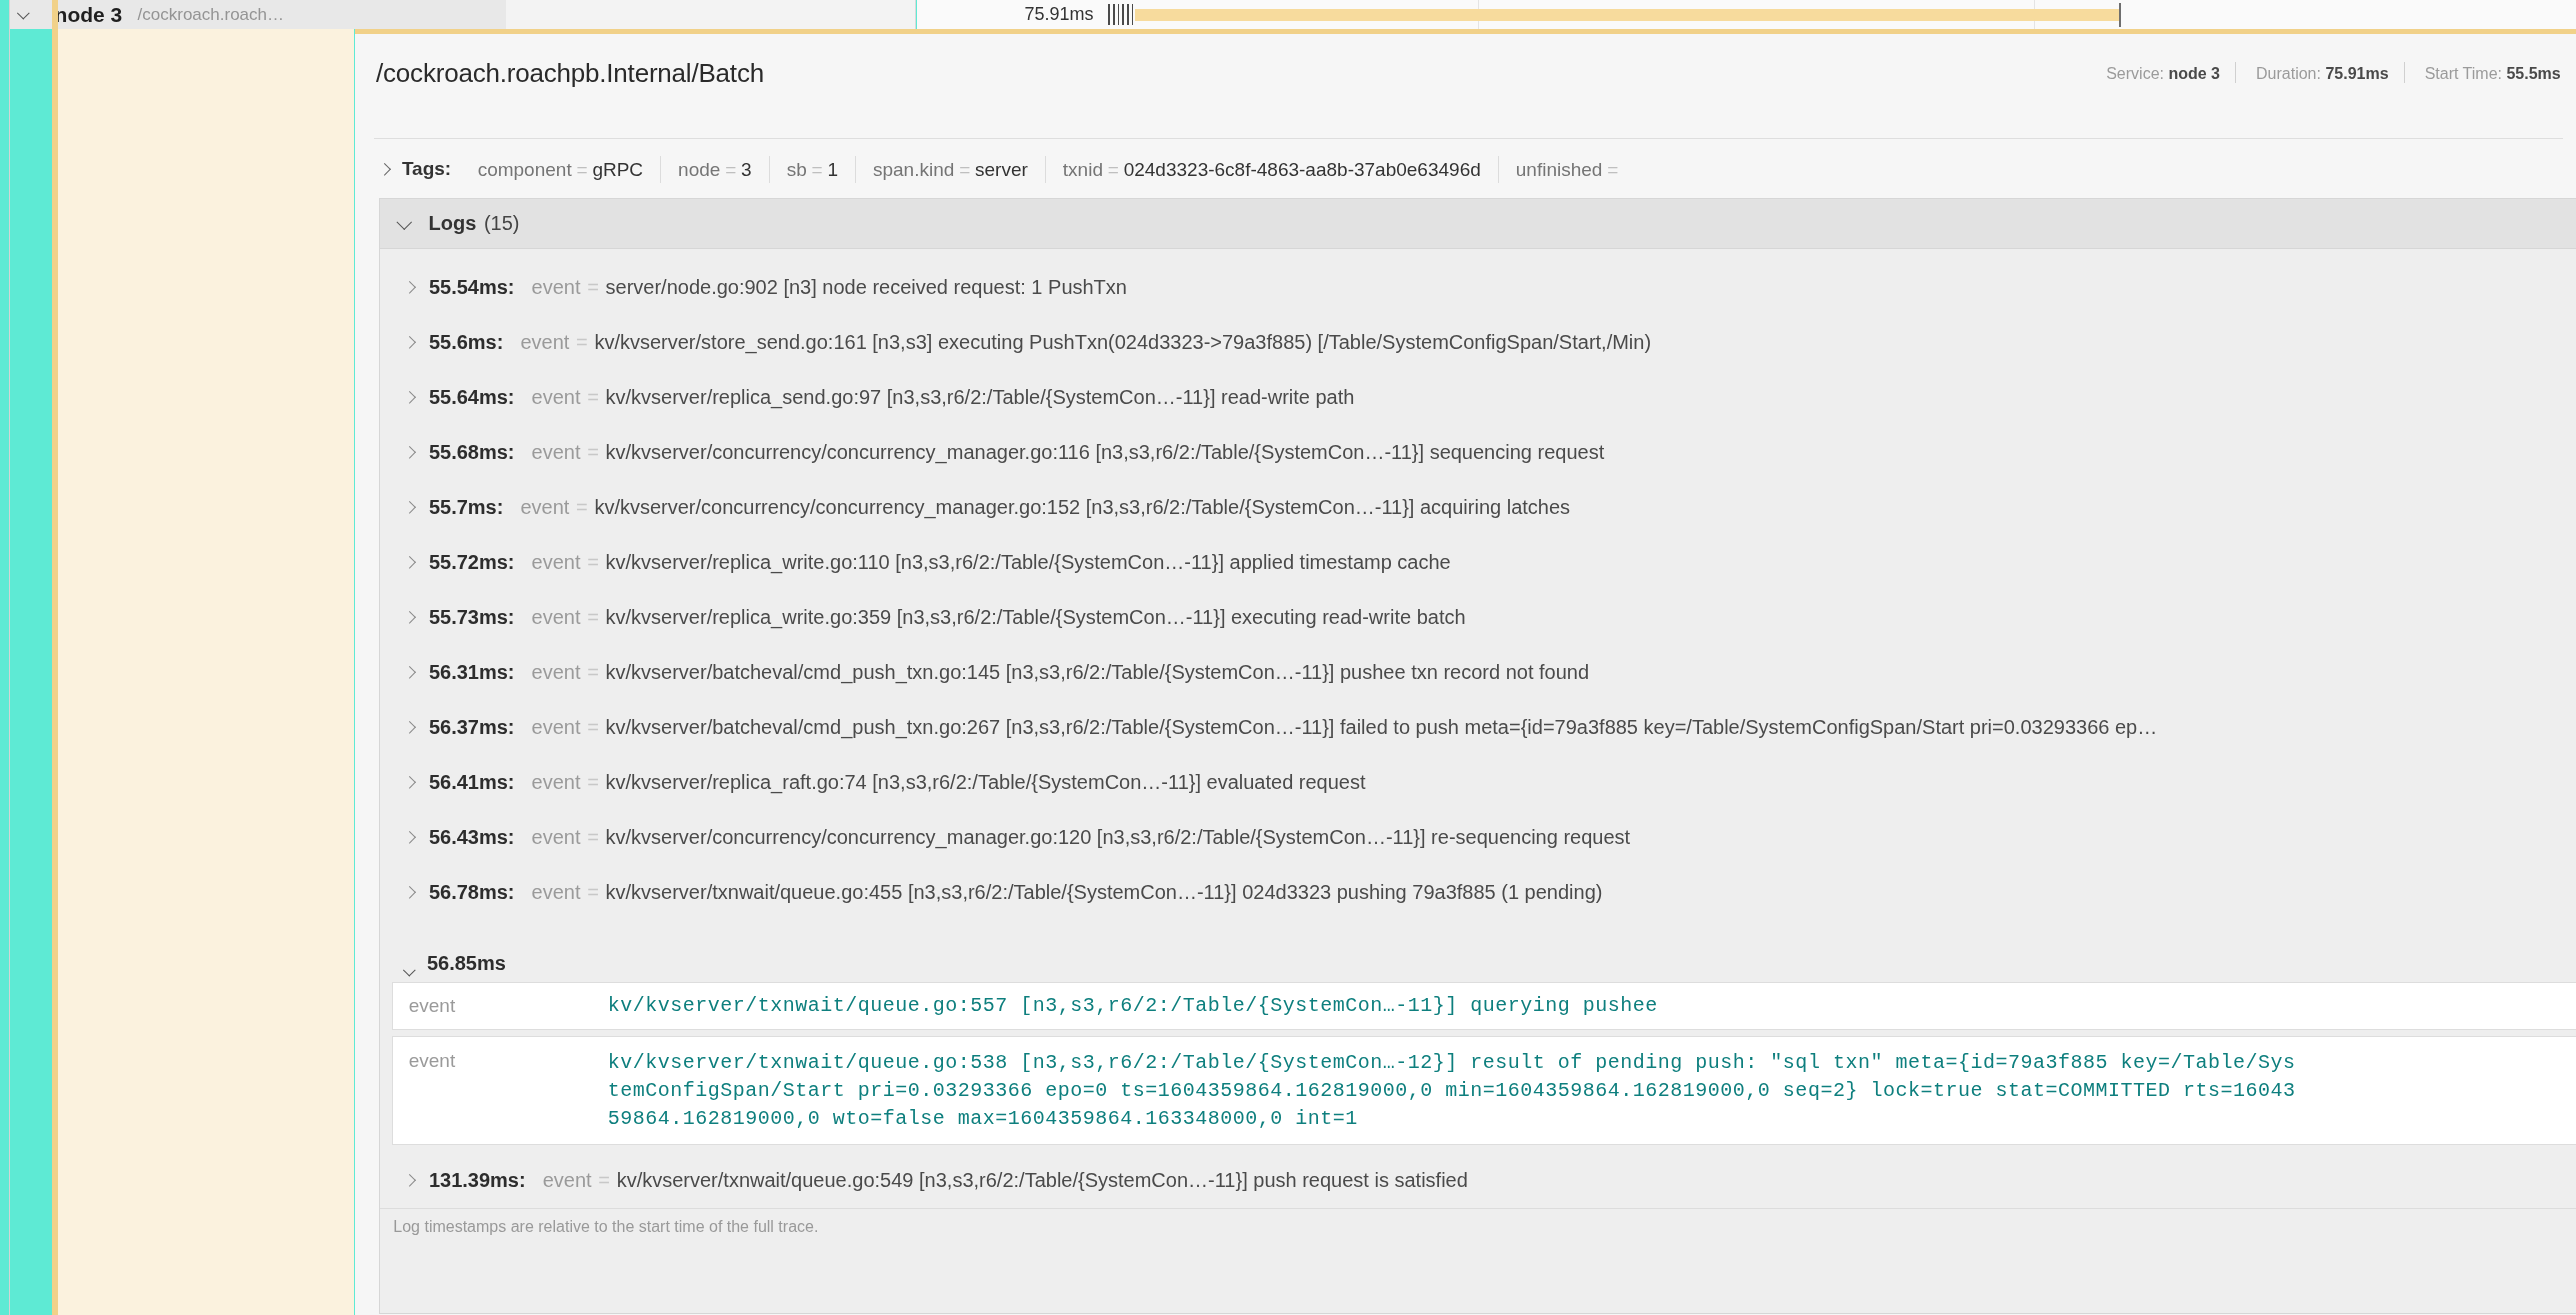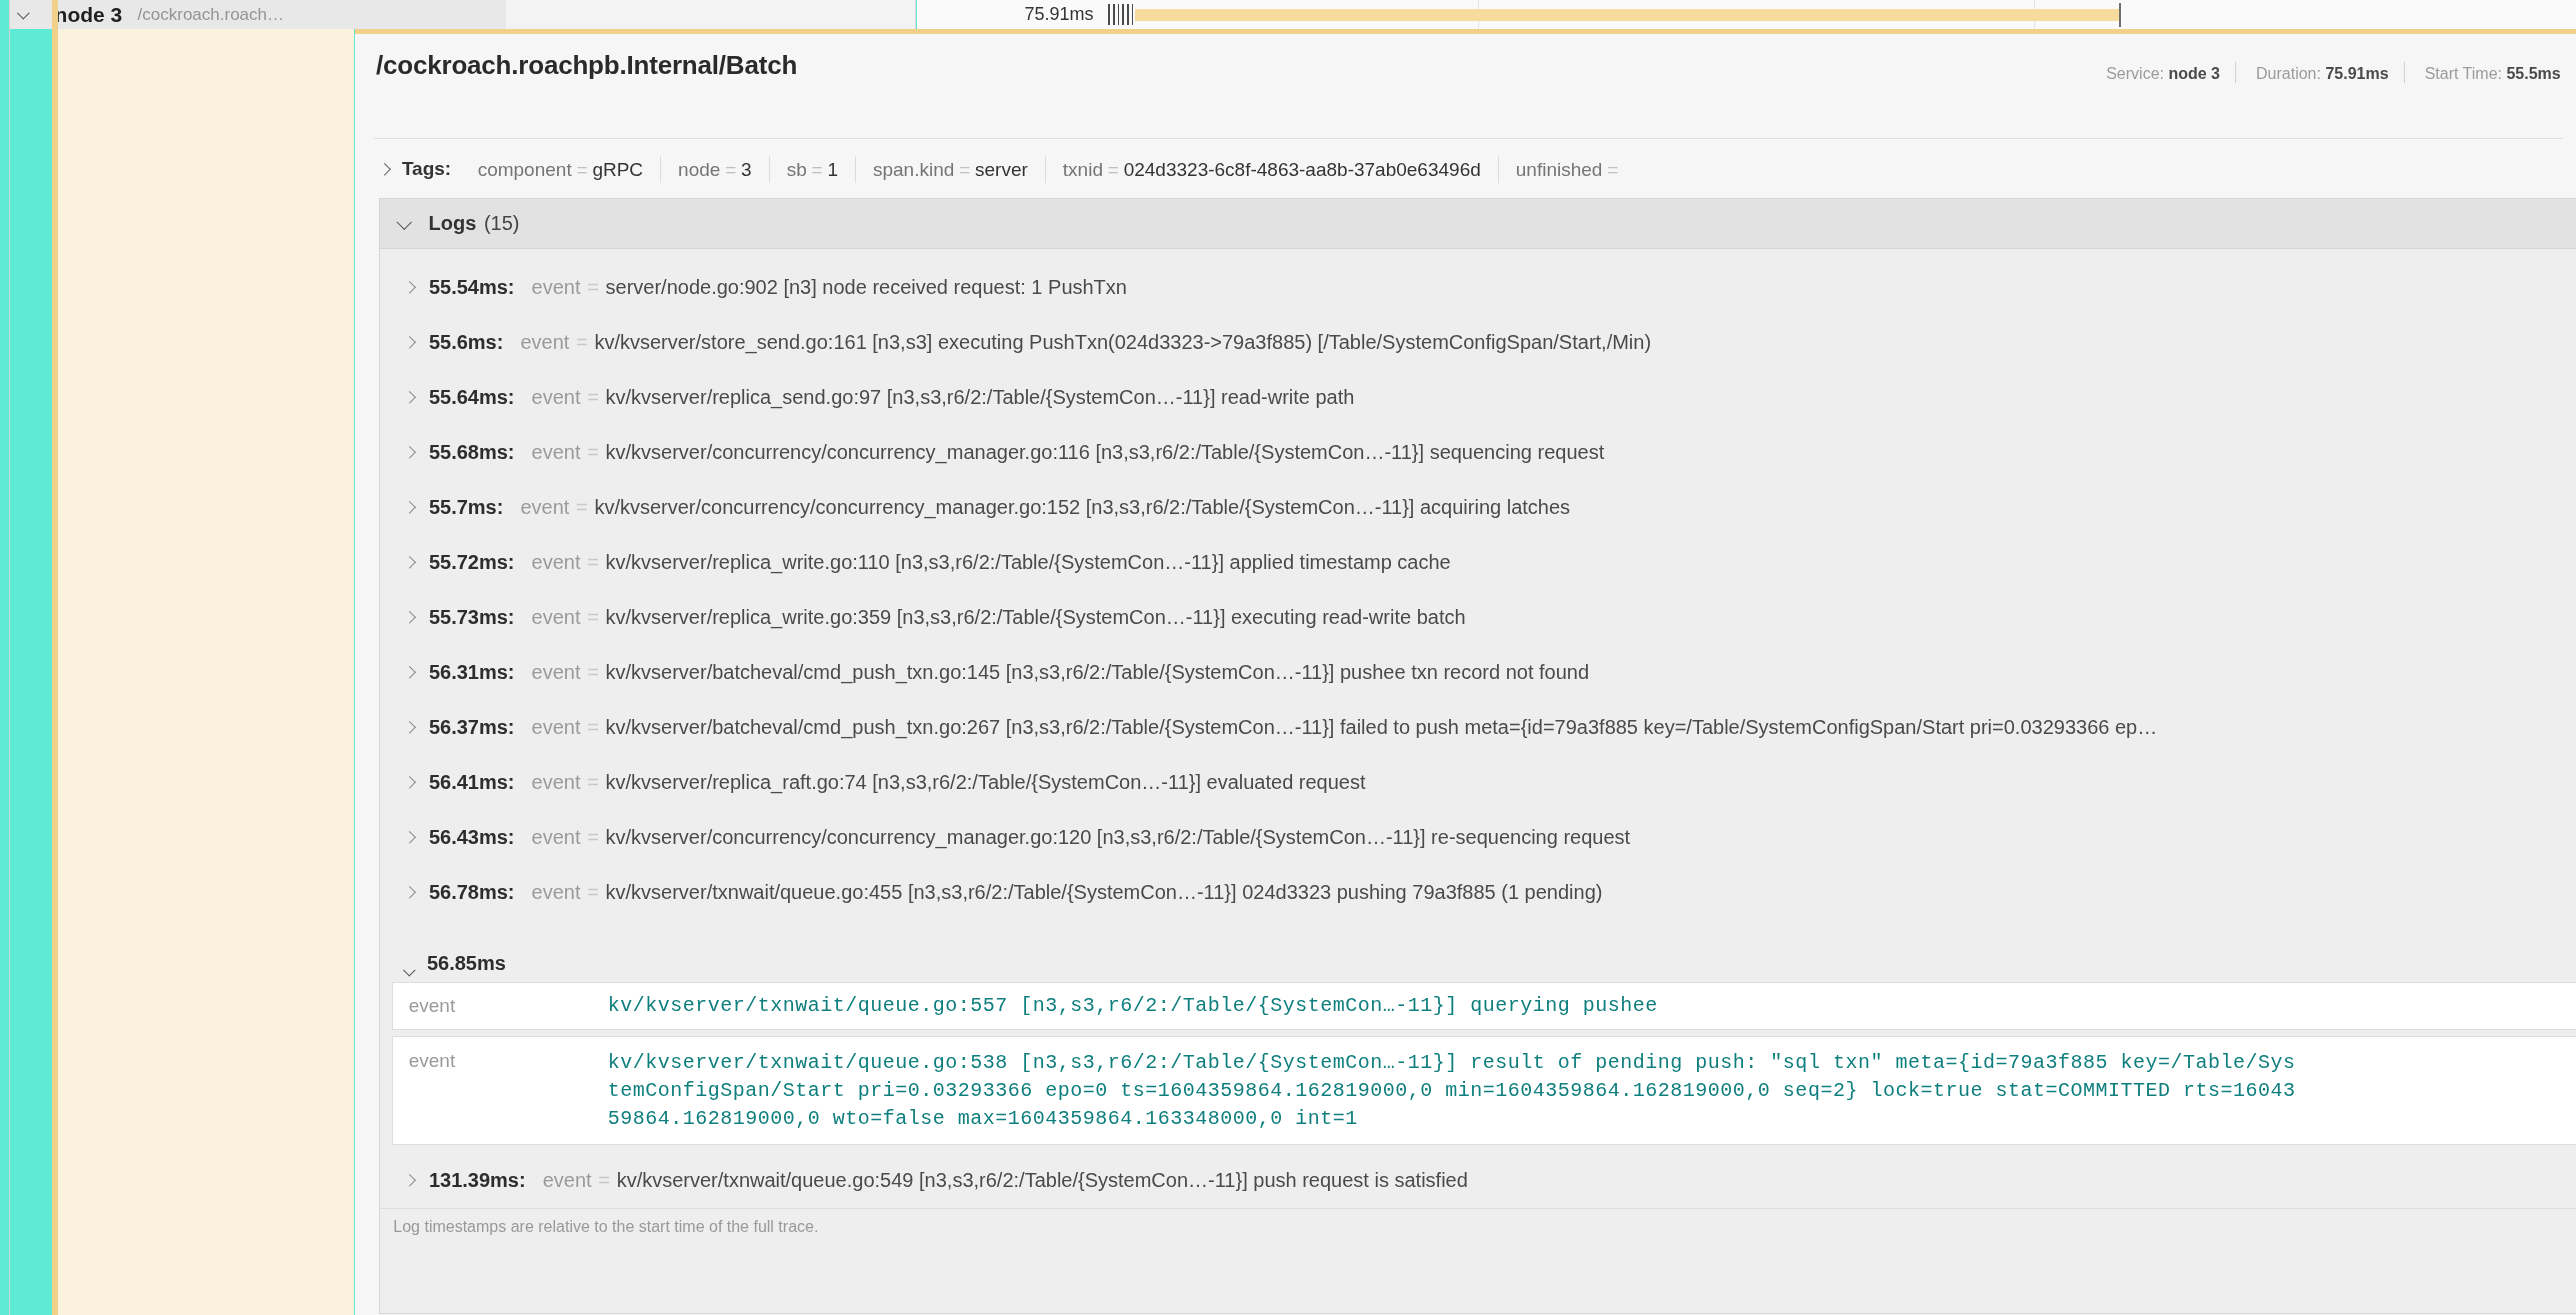--- a/index.html
+++ b/index.html
@@ -26,21 +26,21 @@
   .log-ticks{position:absolute;left:191px;top:3.8px;width:25px;height:21px;
     background:repeating-linear-gradient(90deg,#4a4a4a 0 1.9px,transparent 1.9px 4.8px);}
   .span-bar{position:absolute;left:218px;top:8.6px;width:986px;height:12.4px;background:var(--barfill);}
   .end-tick{position:absolute;left:1202px;top:2.9px;width:2.9px;height:24px;background:#6e6e6e;}
 
   
   .accent-vert{position:absolute;left:52px;top:0;width:5.7px;height:1316px;background:var(--accent);}
   .cream{position:absolute;left:58px;top:29px;width:296px;height:1287px;background:var(--cream);}
   .detail{position:absolute;left:355px;top:29px;width:2221px;height:1287px;background:#f6f6f6;border-top:5.7px solid var(--accent);}
 
-  .detail-title{position:absolute;left:21px;top:16px;font-size:26px;font-weight:bold;color:#2a2a2a;letter-spacing:-0.2px;white-space:nowrap;}
+  .detail-title{position:absolute;left:21px;top:24px;font-size:26px;font-weight:normal;color:#2a2a2a;letter-spacing:-0.2px;white-space:nowrap;}
   .detail-meta{position:absolute;right:15.3px;top:28px;font-size:16px;color:#9b9b9b;white-space:nowrap;}
   .detail-meta b{color:#4a4a4a;font-weight:bold;}
   .meta-sep{display:inline-block;width:1px;height:21px;background:#d0d0d0;margin:0 15.3px;vertical-align:-3.8px;}
   .title-divider{position:absolute;left:19px;right:13.3px;top:104px;height:1px;background:#dedede;}
 
   .tags-row{position:absolute;left:25px;top:116px;height:38px;display:flex;align-items:center;font-size:19px;}
   .tags-label{font-weight:bold;color:#333;margin:0 9.5px 0 13.3px;}
   .tag-item{padding:0 17px;color:#757575;white-space:nowrap;border-left:1px solid #dcdcdc;line-height:27px;}
   .tag-item:first-of-type{border-left:none;}
   .tag-eq{color:#bfbfbf;padding:0 4.8px;}
@@ -224,21 +224,21 @@
           </div>
           <div class="event-box">
             <div class="ev-label">event</div>
             <div class="ev-value">
               <div>kv/kvserver/txnwait/queue.go:557 [n3,s3,r6/2:/Table/{SystemCon…-11}] querying pushee</div>
             </div>
           </div>
           <div class="event-box">
             <div class="ev-label">event</div>
             <div class="ev-value multi">
-              <div>kv/kvserver/txnwait/queue.go:538 [n3,s3,r6/2:/Table/{SystemCon…-11}] result of pending push: "sql txn" meta={id=79a3f885 key=/Table/Sys</div>
+              <div>kv/kvserver/txnwait/queue.go:538 [n3,s3,r6/2:/Table/{SystemCon…-12}] result of pending push: "sql txn" meta={id=79a3f885 key=/Table/Sys</div>
               <div>temConfigSpan/Start pri=0.03293366 epo=0 ts=1604359864.162819000,0 min=1604359864.162819000,0 seq=2} lock=true stat=COMMITTED rts=16043</div>
               <div>59864.162819000,0 wto=false max=1604359864.163348000,0 int=1</div>
             </div>
           </div>
           <div class="log-row mt8">
             <span class="chev right sm gray"></span>
             <span class="log-ts">131.39ms:</span>
             <span class="log-key">event</span>
             <span class="log-eq">=</span>
             <span class="log-msg">kv/kvserver/txnwait/queue.go:549 [n3,s3,r6/2:/Table/{SystemCon…-11}] push request is satisfied</span>

